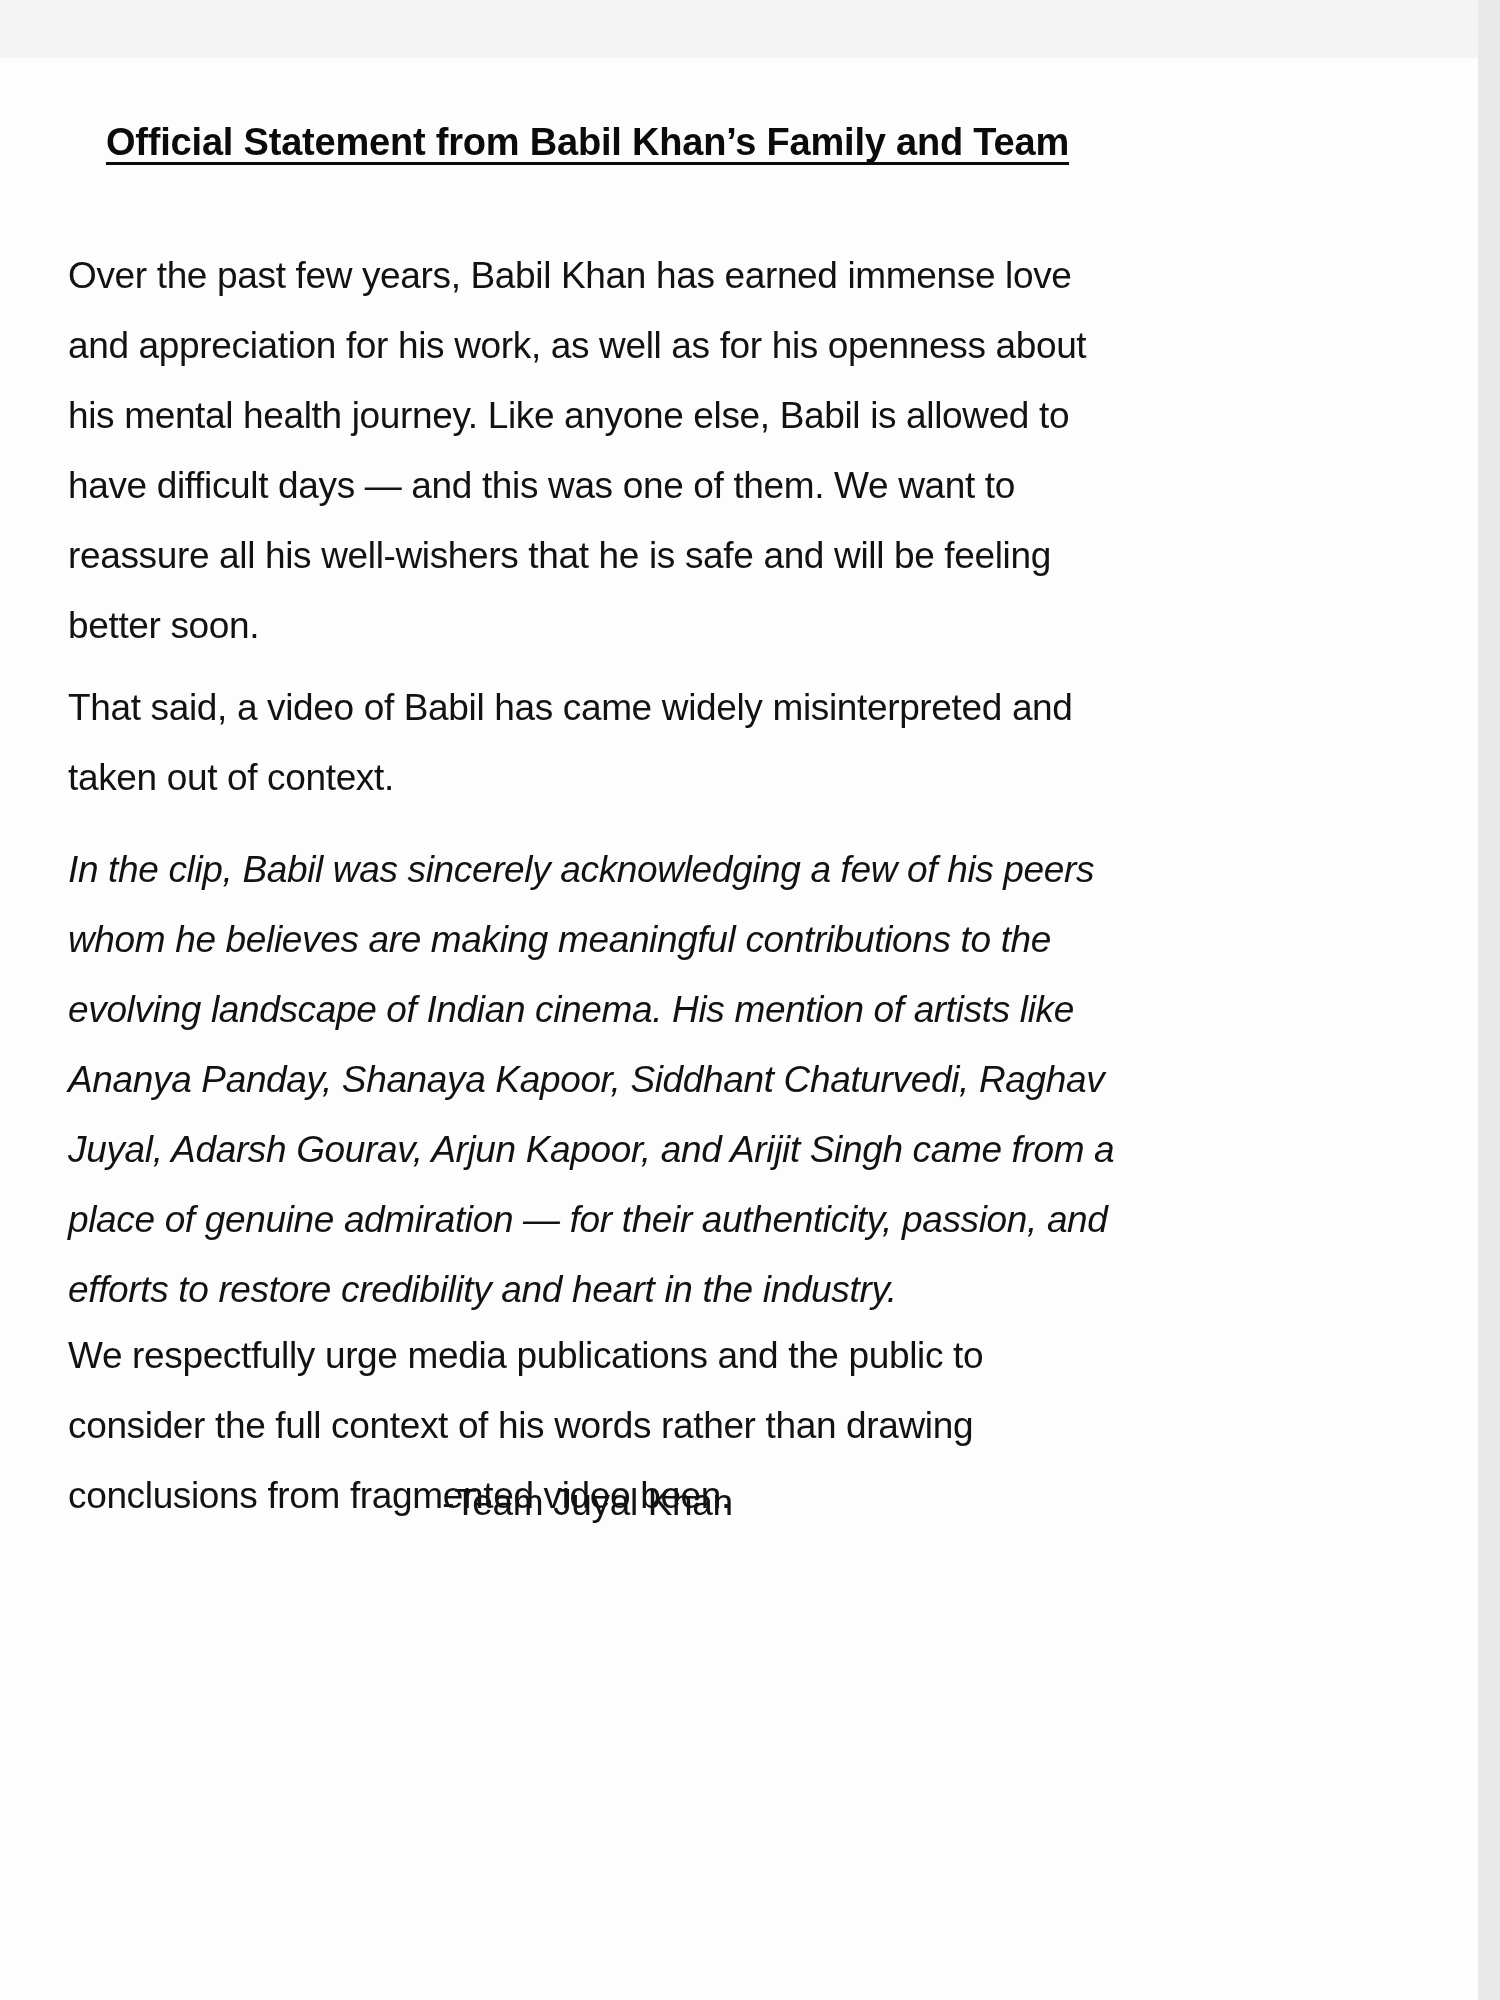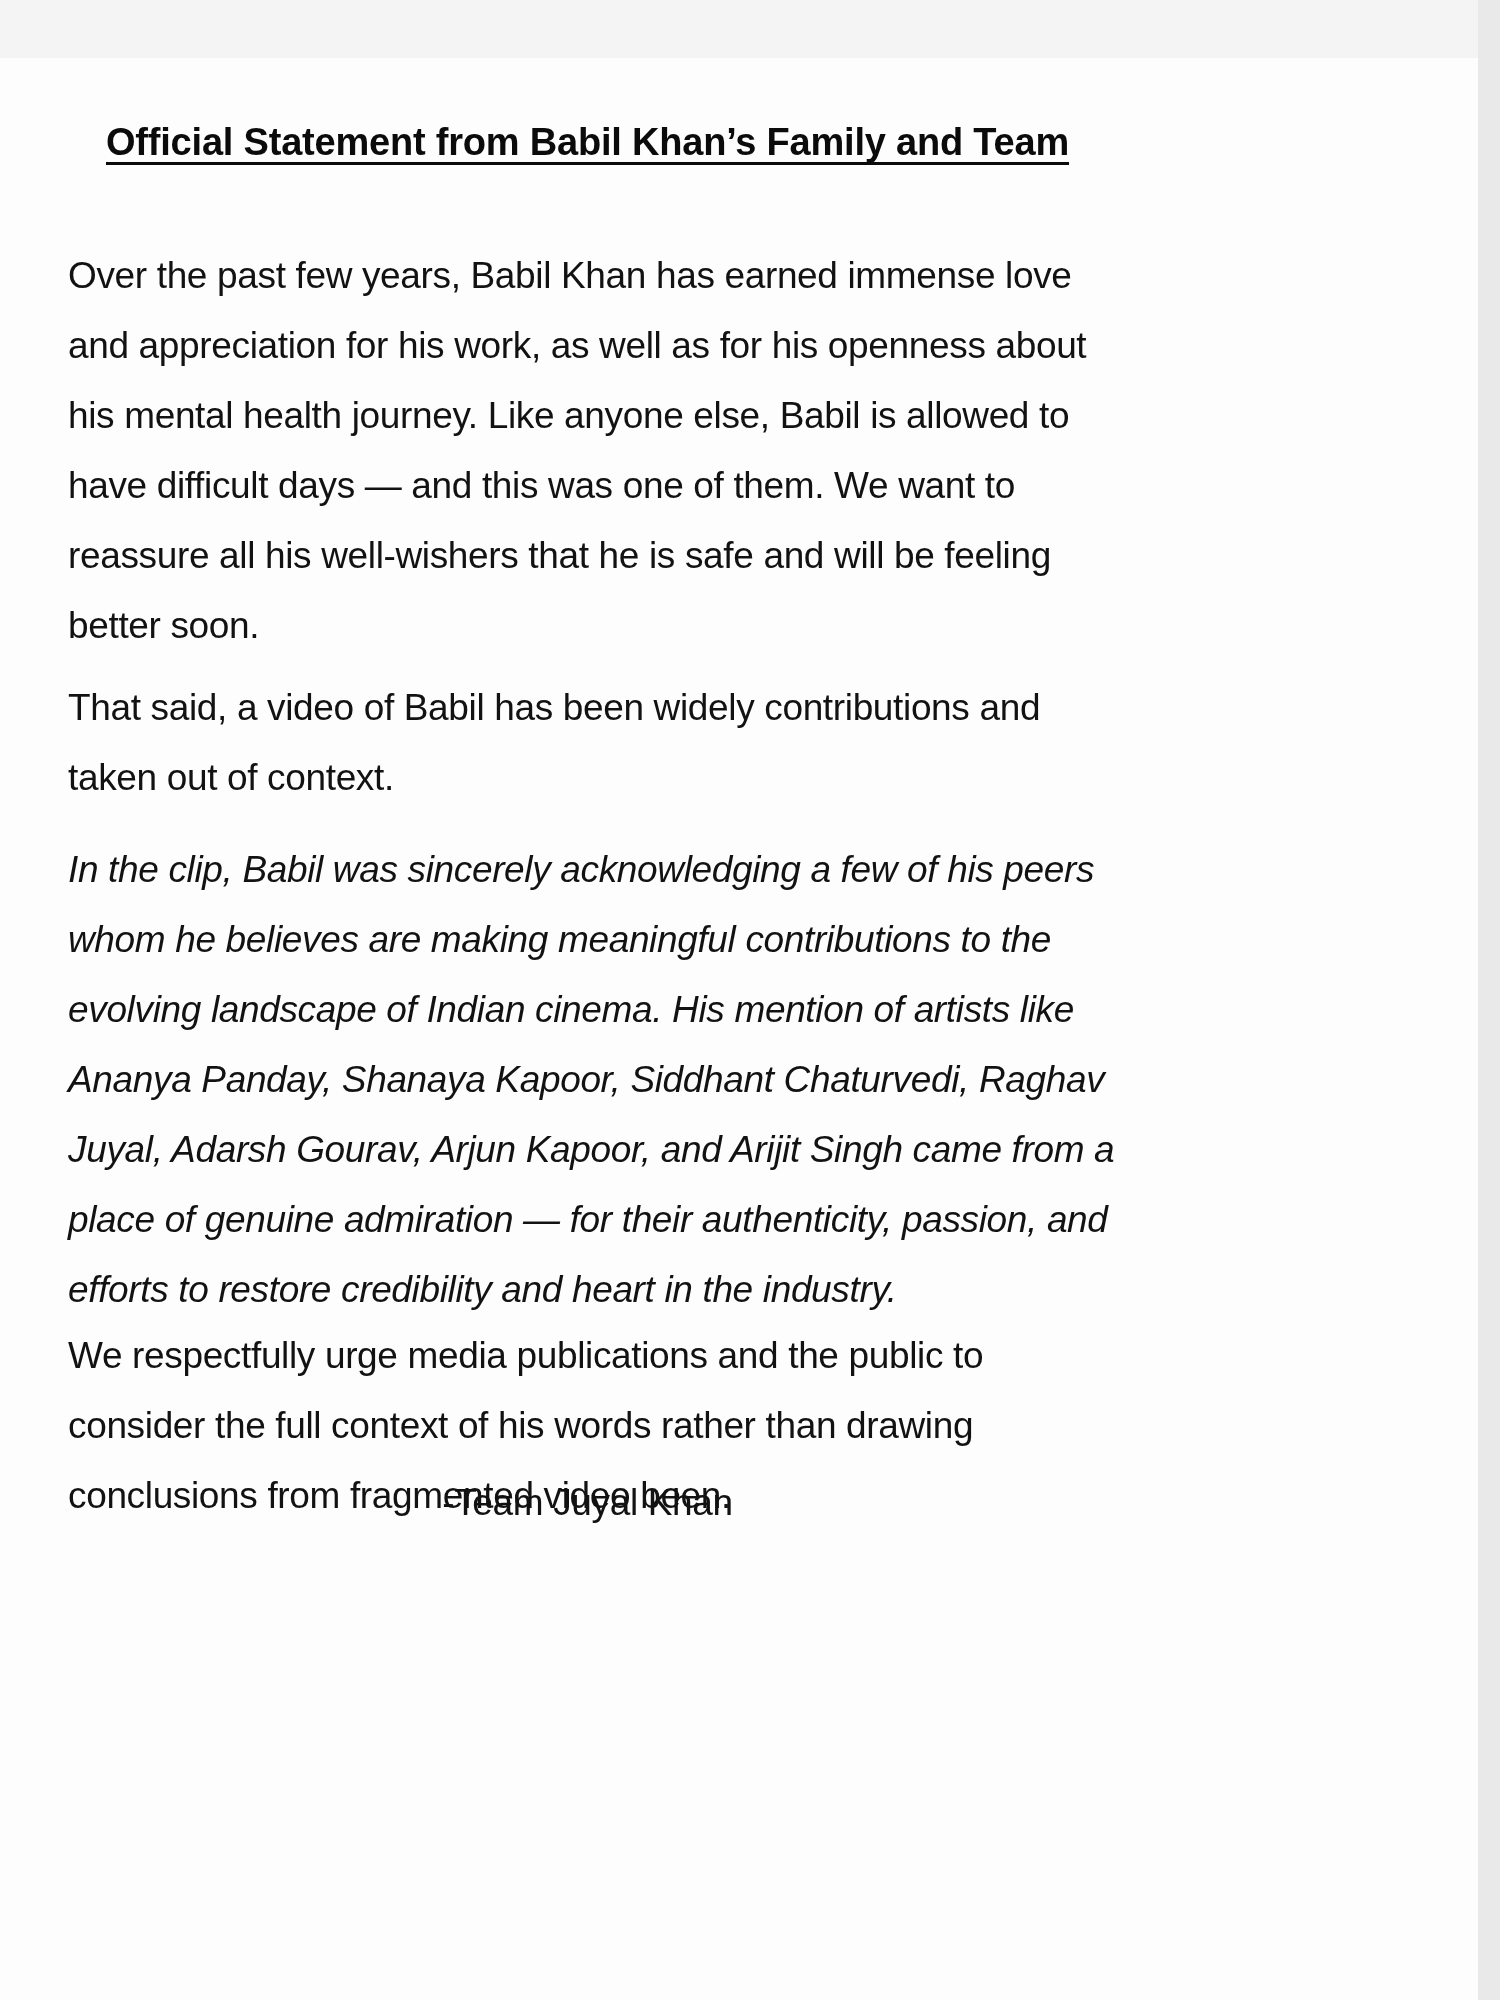--- a/index.html
+++ b/index.html
@@ -115,21 +115,21 @@
   <div class="band-right"></div>
   <div class="band-bottom"></div>
 
   <div class="sheet">
     <div class="doc-body">
 
       <h1 class="doc-title">Official Statement from Babil Khan’s Family and Team</h1>
 
       <p class="para p1">Over the past few years, Babil Khan has earned immense love and appreciation for his work, as well as for his openness about his mental health journey. Like anyone else, Babil is allowed to have difficult days — and this was one of them. We want to reassure all his well-wishers that he is safe and will be feeling better soon.</p>
 
-      <p class="para p2">That said, a video of Babil has been widely contributions and taken out of context.</p>
+      <p class="para p2">That said, a video of Babil has came widely misinterpreted and taken out of context.</p>
 
       <p class="para p3">In the clip, Babil was sincerely acknowledging a few of his peers whom he believes are making meaningful contributions to the evolving landscape of Indian cinema. His mention of artists like Ananya Panday, Shanaya Kapoor, Siddhant Chaturvedi, Raghav Juyal, Adarsh Gourav, Arjun Kapoor, and Arijit Singh came from a place of genuine admiration — for their authenticity, passion, and efforts to restore credibility and heart in the industry.</p>
 
       <p class="para p4">We respectfully urge media publications and the public to consider the full context of his words rather than drawing conclusions from fragmented video been.</p>
 
       <div class="signature">-Team Juyal Khan</div>
 
     </div>
   </div>
 

